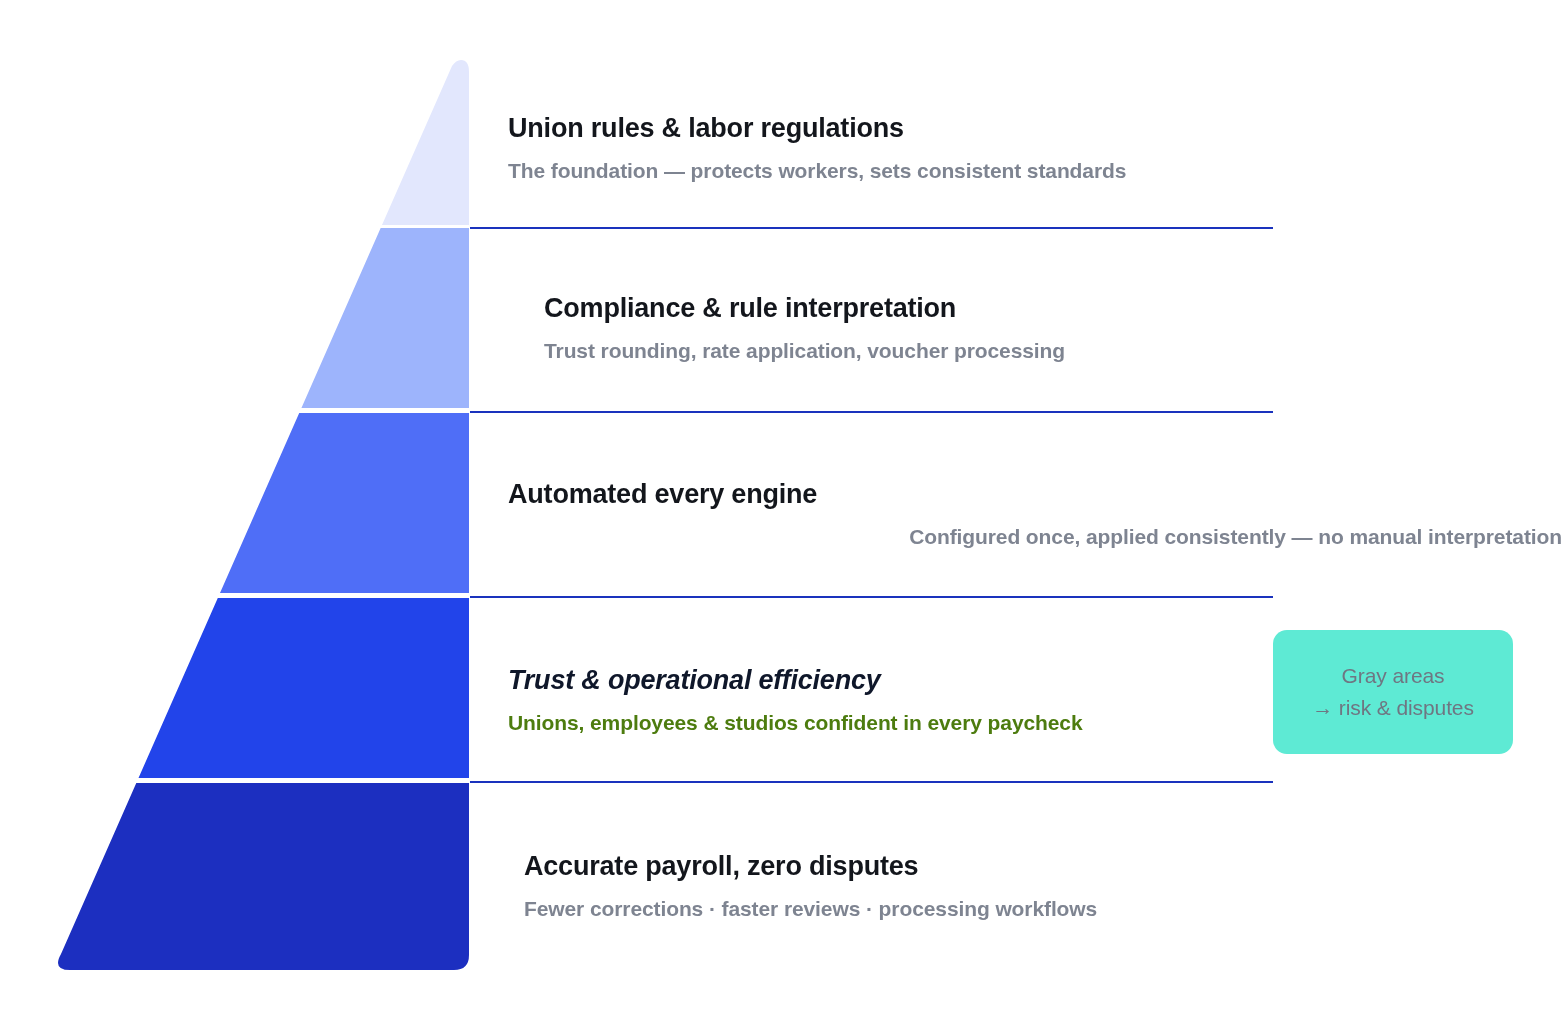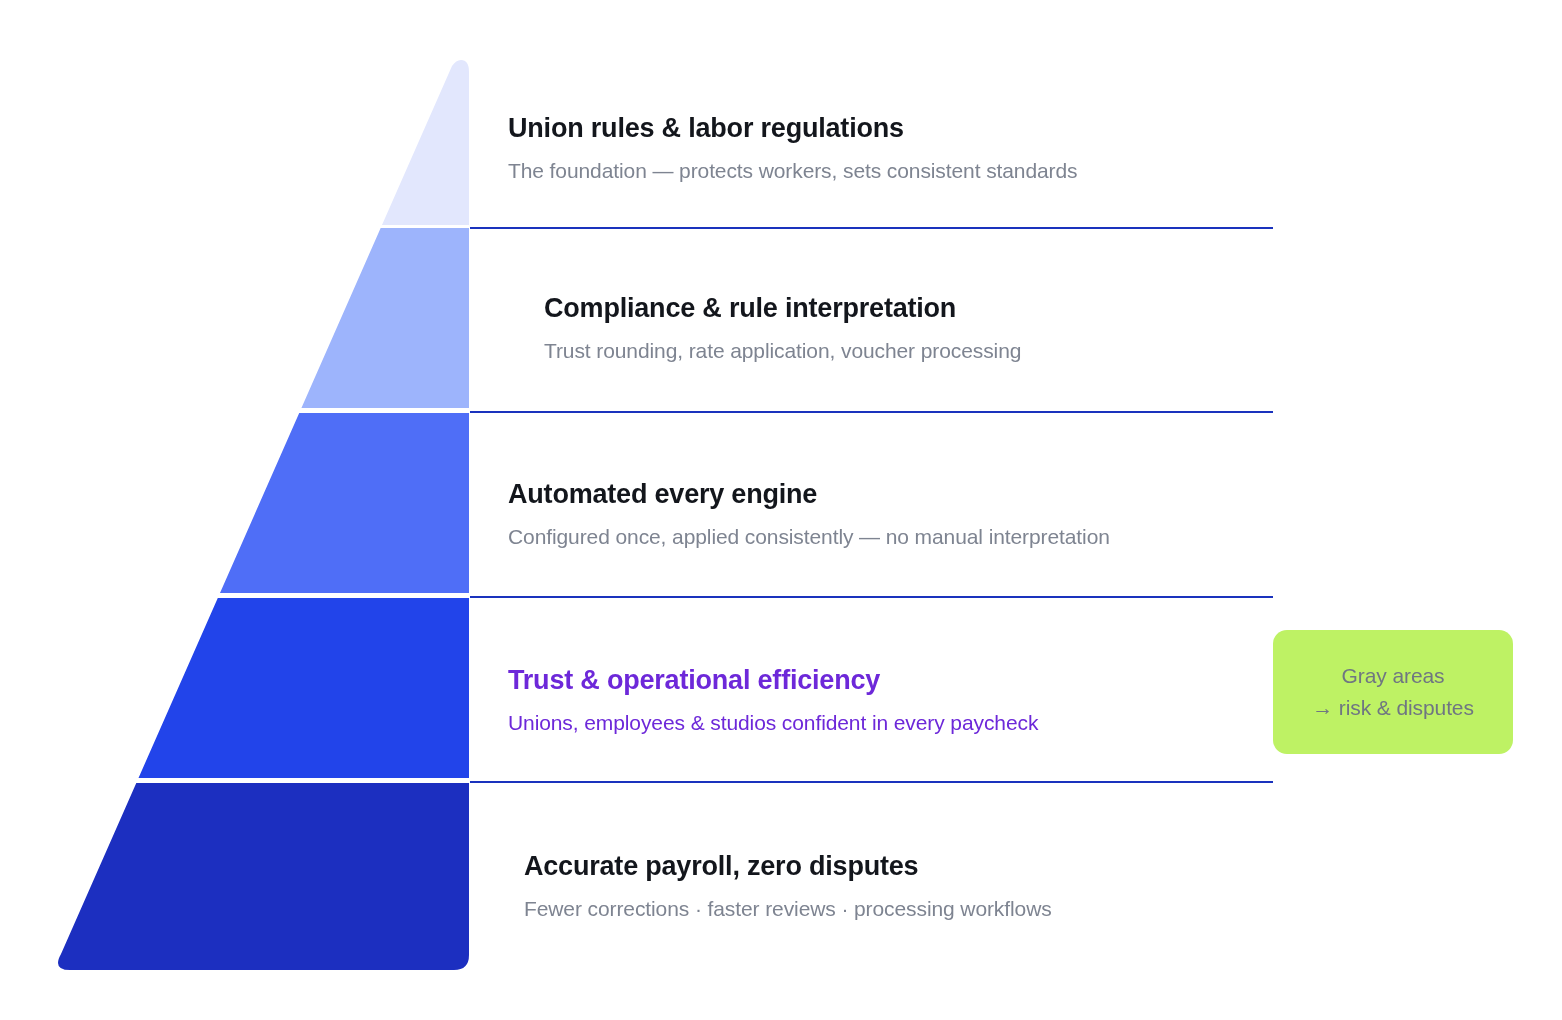--- a/index.html
+++ b/index.html
@@ -43,21 +43,21 @@
     font-size: 27px;
     font-weight: 700;
     color: #13161c;
     letter-spacing: -0.2px;
     line-height: 1.25;
     white-space: nowrap;
   }
   .row-sub {
     margin-top: 11px;
     font-size: 21px;
-    font-weight: 400;
+    font-weight: 700;
     color: #7e8491;
     letter-spacing: -0.1px;
     line-height: 1.3;
     white-space: nowrap;
   }
 
   
   .divider {
     position: absolute;
     left: 470px;
@@ -128,38 +128,38 @@
     <div class="row-inner">
       <div class="row-title" style="color: rgb(19, 22, 28);">Compliance &amp; rule interpretation</div>
       <div class="row-sub" style="color: rgb(126, 132, 145);">Trust rounding, rate application, voucher processing</div>
     </div>
   </div>
   <div class="divider" style="top: 411px; background: rgb(26, 50, 189);"></div>
 
   <div class="row" style="top:444px; height:140px;">
     <div class="row-inner">
       <div class="row-title" style="color: rgb(19, 22, 28);">Automated every engine</div>
-      <div class="row-sub" style="color: rgb(126, 132, 145);">Configured once, applied consistently — no manual interpretation</div>
+      <div class="row-sub" style="color: rgb(126, 132, 145); text-align: right;">Configured once, applied consistently — no manual interpretation</div>
     </div>
   </div>
   <div class="divider" style="top: 596px; background: rgb(26, 50, 189);"></div>
 
   <div class="row" style="top:630px; height:140px;">
     <div class="row-inner">
-      <div class="row-title" style="color: #6d28d9;">Trust &amp; operational efficiency</div>
-      <div class="row-sub" style="color: #6d28d9;">Unions, employees &amp; studios confident in every paycheck</div>
+      <div class="row-title" style="color: #0f172a; font-style: italic;">Trust &amp; operational efficiency</div>
+      <div class="row-sub" style="color: #4d7c0f;">Unions, employees &amp; studios confident in every paycheck</div>
     </div>
   </div>
   <div class="divider" style="top: 781px; background: rgb(26, 50, 189);"></div>
 
   <div class="row" style="top:816px; height:140px;padding-left:16px;">
     <div class="row-inner">
       <div class="row-title" style="color: rgb(19, 22, 28);">Accurate payroll, zero disputes</div>
       <div class="row-sub" style="color: rgb(126, 132, 145);">Fewer corrections · faster reviews · processing workflows</div>
     </div>
   </div>
 
-  <div id="gray-areas-badge" style="background: #bef264;">
+  <div id="gray-areas-badge" style="background: #5eead4;">
     <div class="badge-line" style="color: rgb(111, 118, 130);">Gray areas</div>
     <div class="badge-line" style="color: rgb(111, 118, 130);">→ risk &amp; disputes</div>
   </div>
 
 </div>
 
 </body></html>

